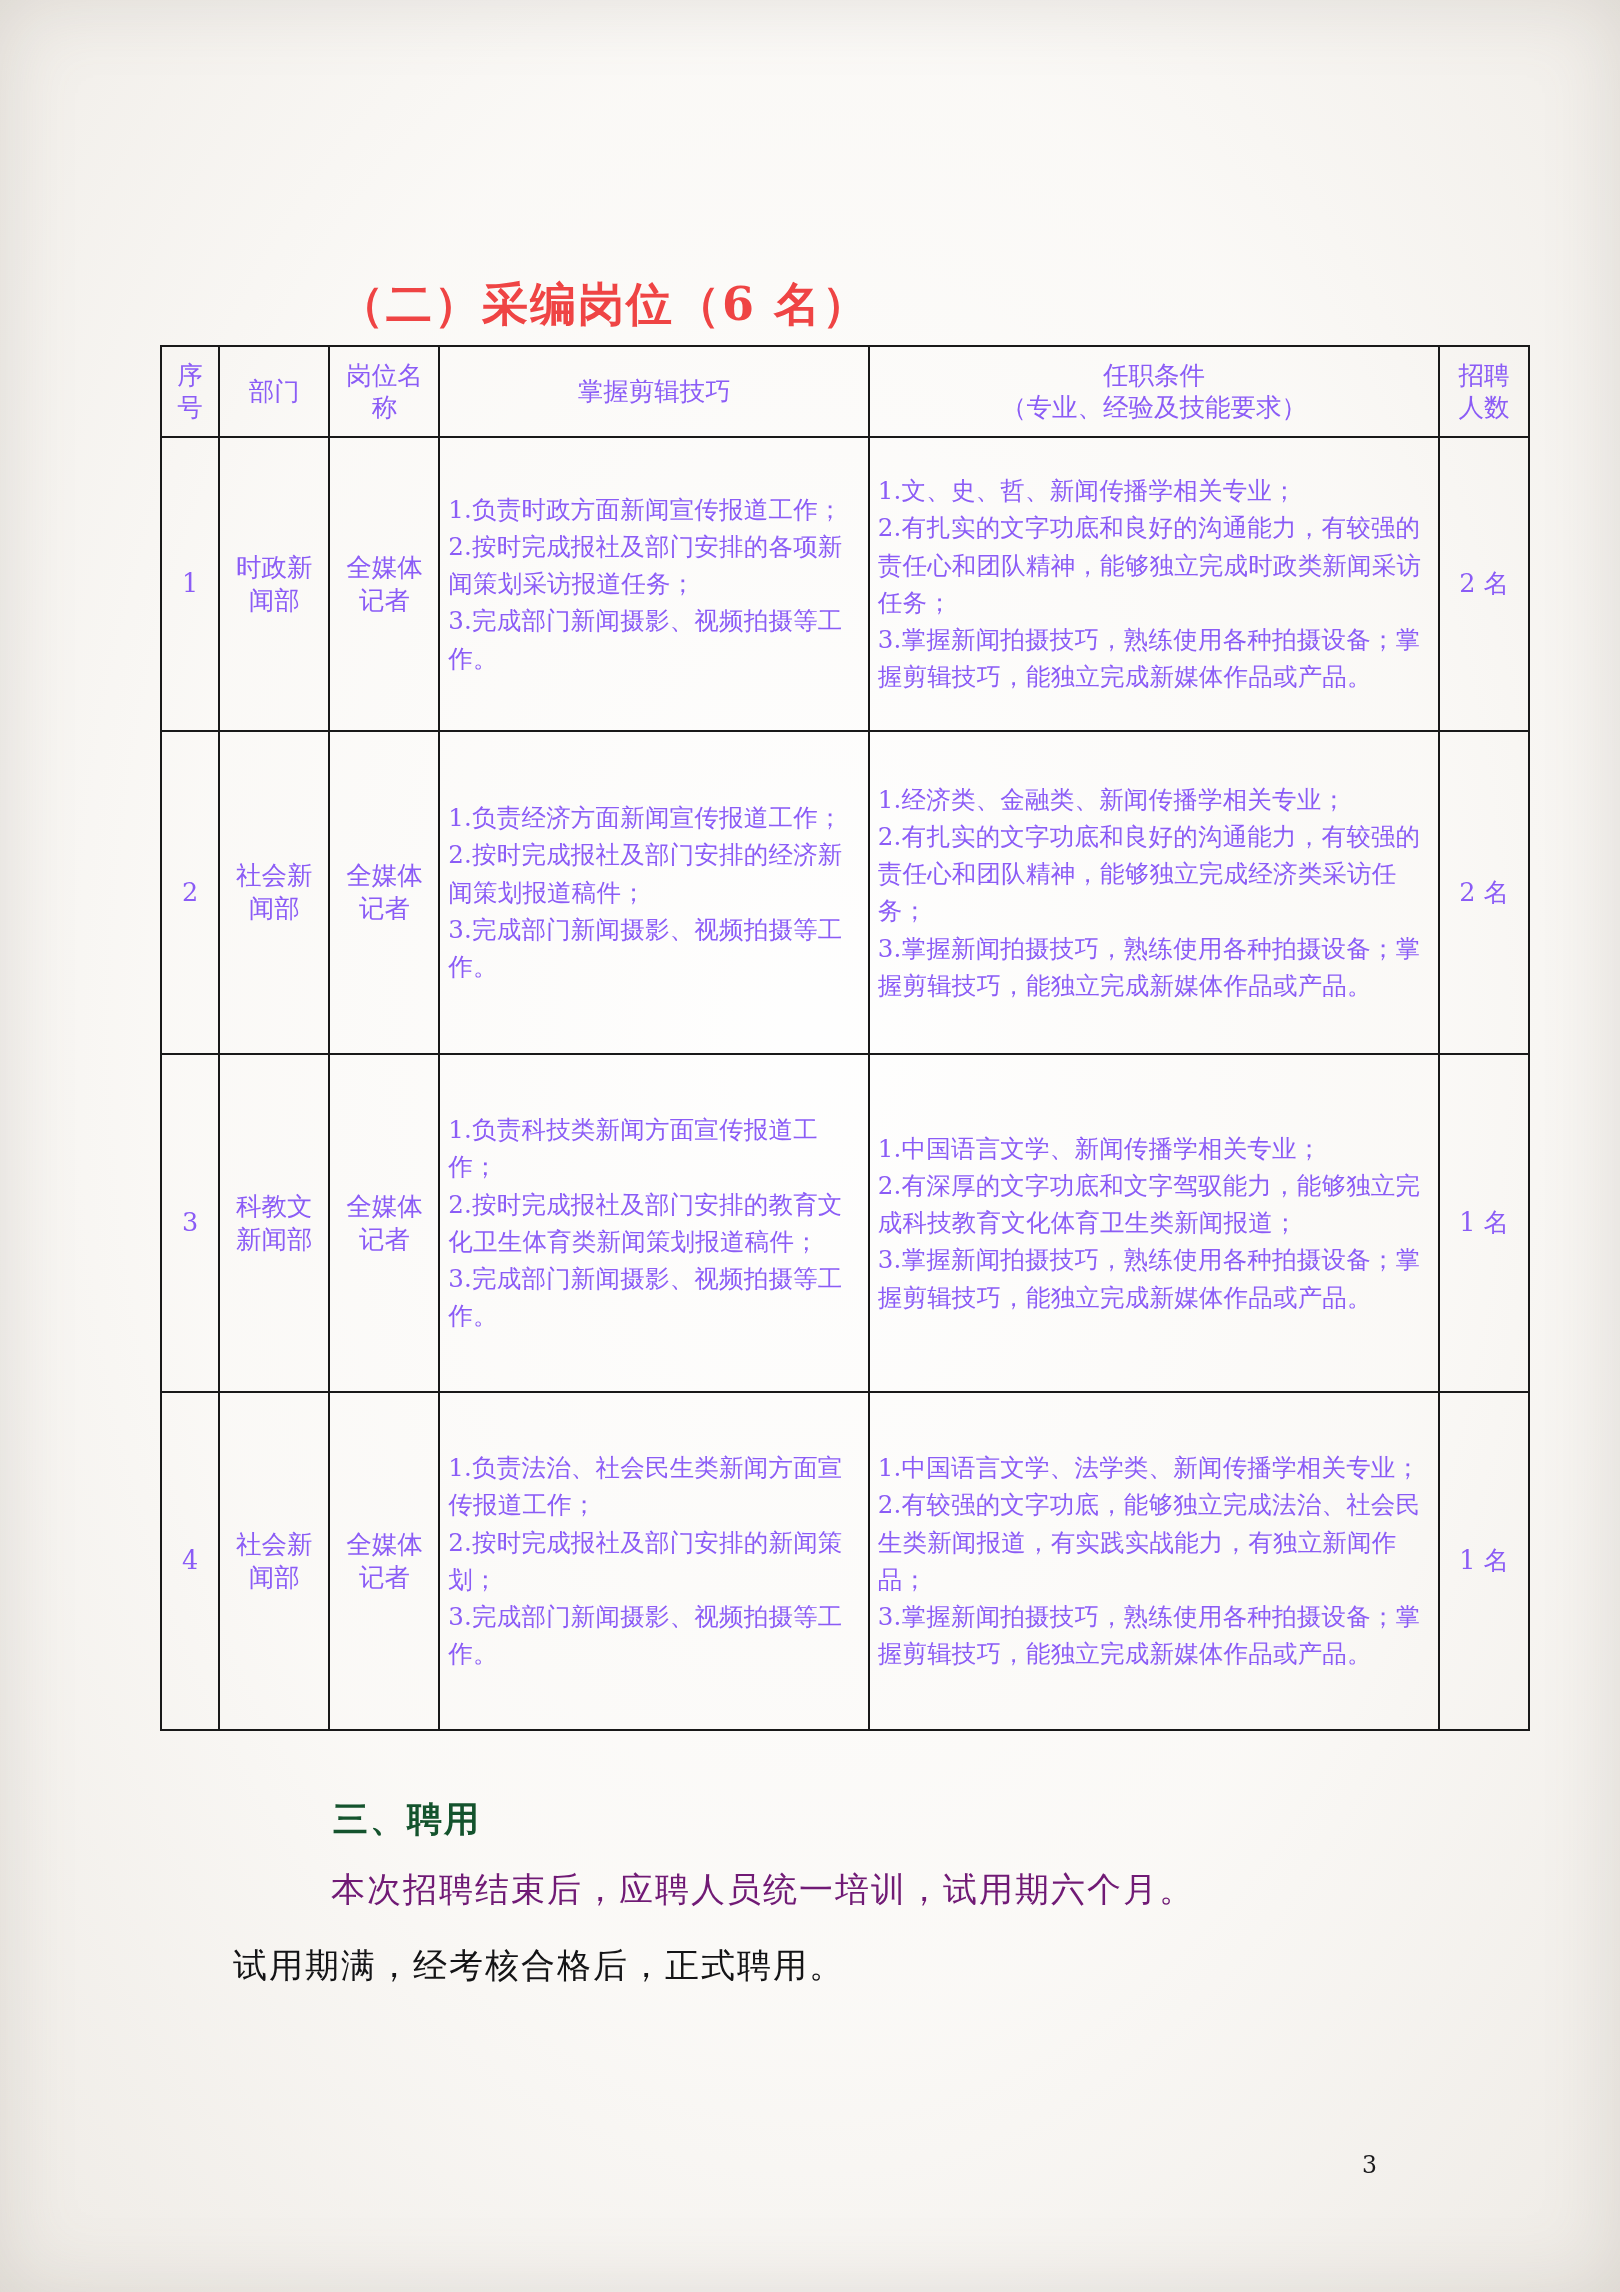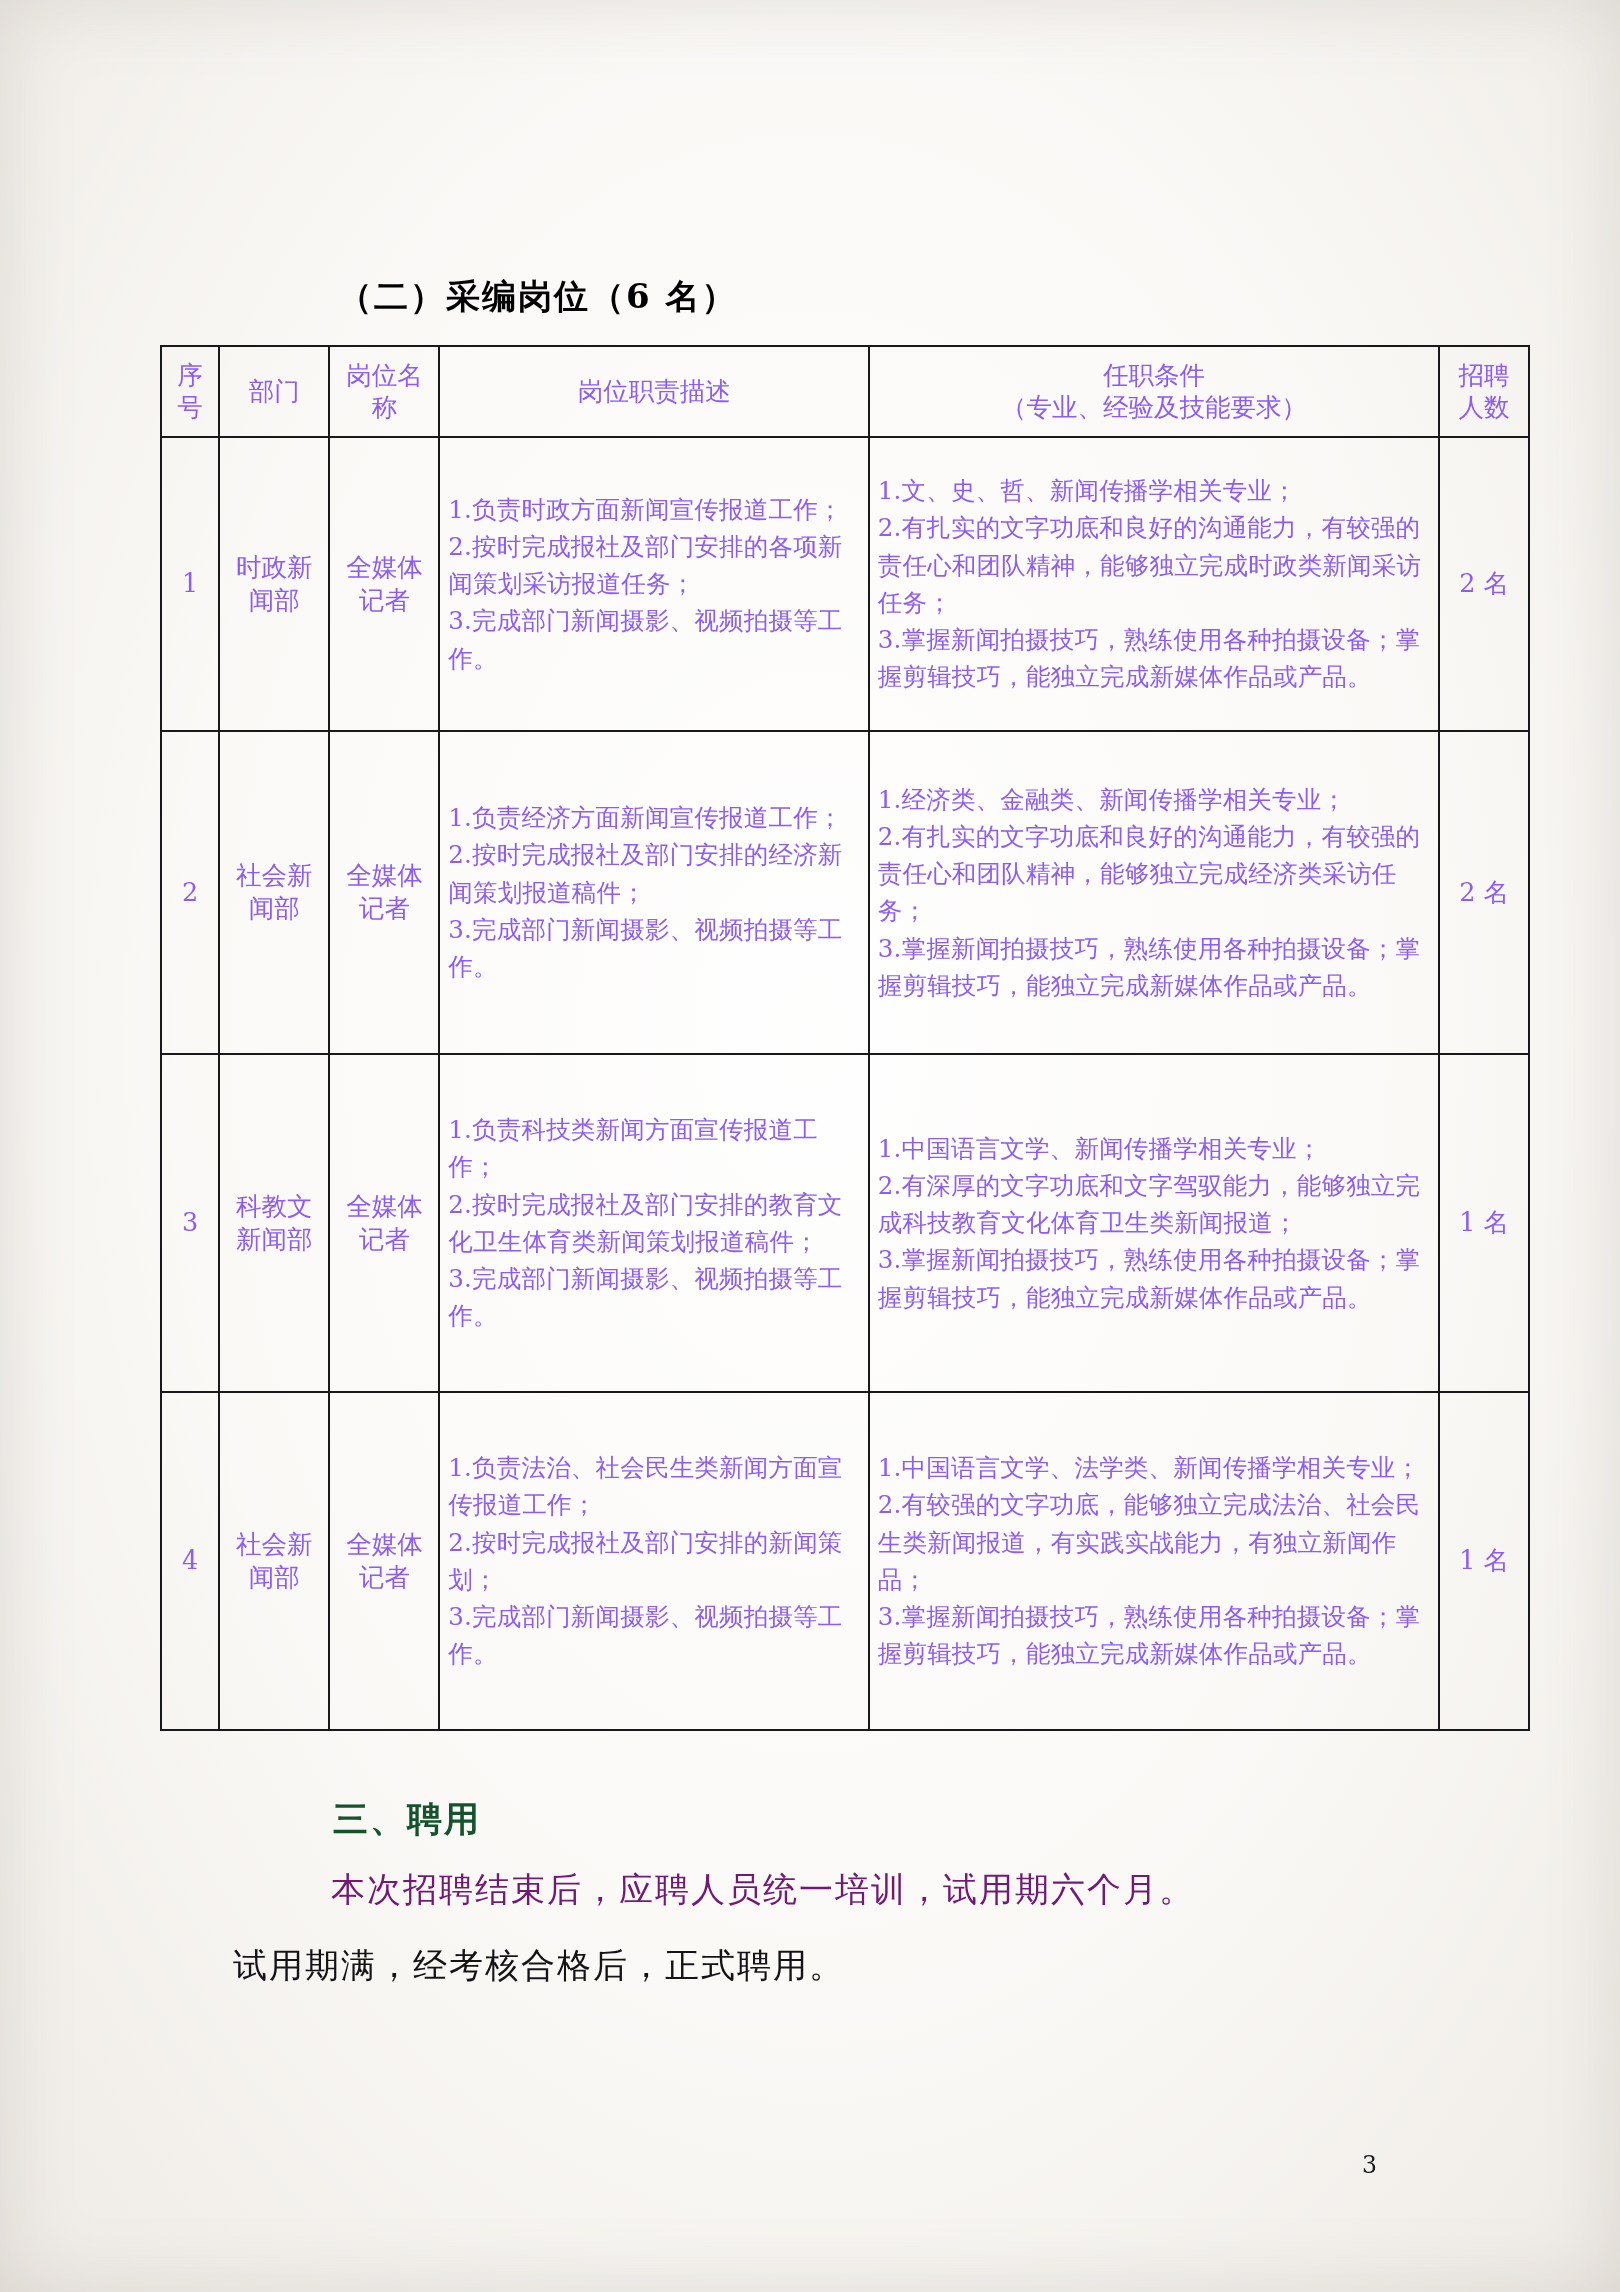--- a/index.html
+++ b/index.html
@@ -36,23 +36,23 @@
     left: 0;
     top: 0;
     width: 1620px;
     height: 2293px;
   }
 
   .section-title {
     position: absolute;
     left: 338px;
     top: 274px;
-    font-size: 34px;
-    letter-spacing: 2px;
-    color: #000000;
+    font-size: 46px;
+    letter-spacing: 2px;
+    color: #ef4444;
     font-family: "DejaVu Serif", "Liberation Serif", serif;
     font-weight: 600;
   }
 
   table.jobs {
     position: absolute;
     left: 160px;
     top: 345px;
     width: 1370px;
     border-collapse: collapse;
@@ -146,21 +146,21 @@
         <col class="col-post">
         <col class="col-duty">
         <col class="col-req">
         <col class="col-count">
       </colgroup>
       <thead>
         <tr>
           <th>序号</th>
           <th>部门</th>
           <th>岗位名称</th>
-          <th>岗位职责描述</th>
+          <th>掌握剪辑技巧</th>
           <th style="white-space: pre-line; margin-top: 48px;">任职条件
 （专业、经验及技能要求）</th>
           <th>招聘人数</th>
         </tr>
       </thead>
       <tbody>
         <tr style="height:294px;">
           <td class="c-no">1</td>
           <td class="c-dept">时政新闻部</td>
           <td class="c-post">全媒体记者</td>

